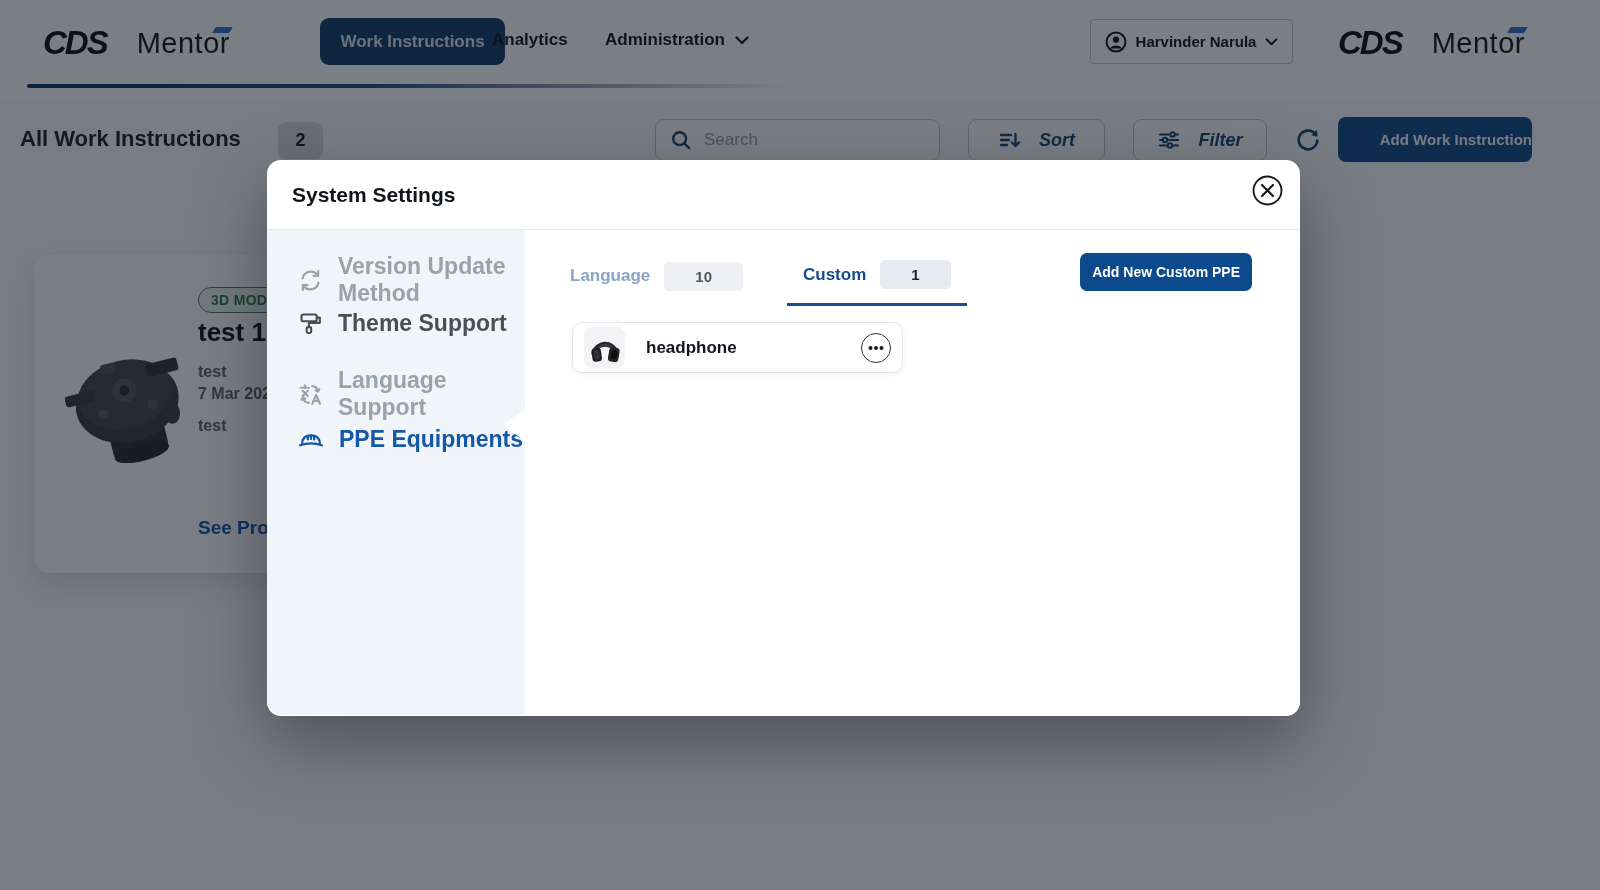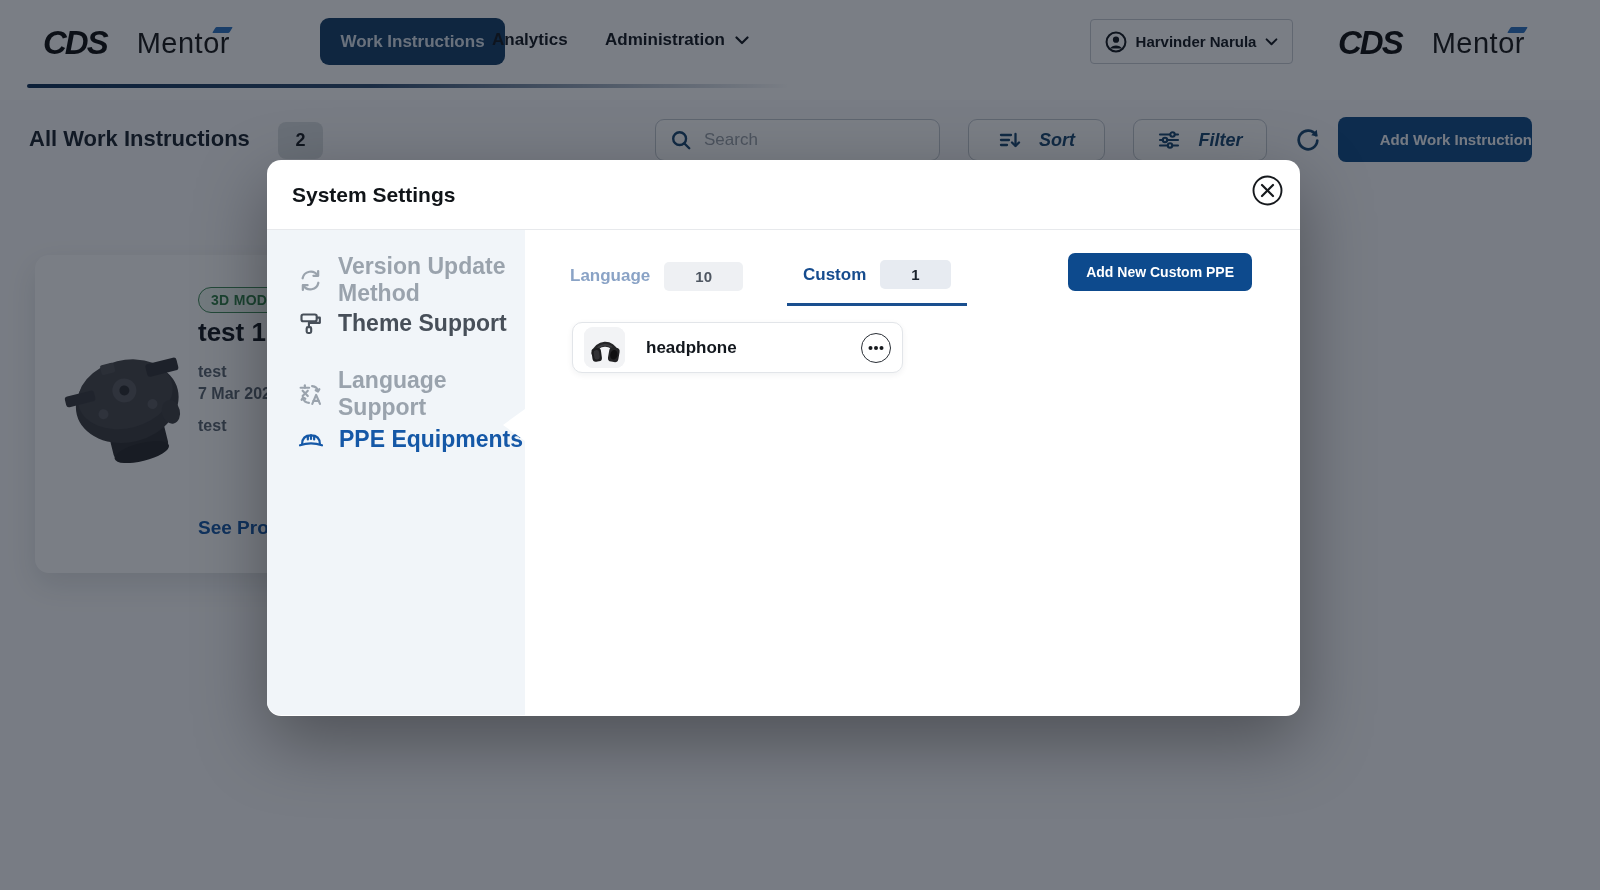--- a/index.html
+++ b/index.html
@@ -19,21 +19,21 @@
   .nav-active { position:absolute; left:279px; top:18px; width:185px; height:47px; background:#123c66; border-radius:9px; display:flex; align-items:center; justify-content:center; color:#d9e2ec; font-size:17px; font-weight:700; cursor:pointer;margin-left:41px; }
   .nav-link { position:absolute; top:30px; font-size:17px; font-weight:700; color:#10151c; cursor:pointer; display:flex; align-items:center; gap:10px; }
   .nav-analytics { left:492px; }
   .nav-admin { left:605px; }
   .nav-underline { position:absolute; left:27px; top:84px; width:763px; height:4px; border-radius:2px; background:linear-gradient(to right,#0c2e55 0%,#2c4a6e 45%,rgba(44,74,110,0) 100%); }
 
   .user-pill { position:absolute; left:1090px; top:19px; width:203px; height:45px; border:1px solid #c7ccd2; border-radius:4px; display:flex; align-items:center; justify-content:center; gap:9px; background:#fff; cursor:pointer; }
   .user-name { font-size:15px; font-weight:700; color:#10151c; }
 
   
-  .h1 { position:absolute; left:29px; top:126px; font-size:22px; font-weight:700; color:#17202b; }
+  .h1 { position:absolute; left:20px; top:126px; font-size:22px; font-weight:700; color:#17202b; }
   .count-badge { position:absolute; left:278px; top:122px; width:45px; height:37px; background:#dadde1; border-radius:8px; display:flex; align-items:center; justify-content:center; font-size:18px; font-weight:700; color:#15191e; }
   .search-box { position:absolute; left:655px; top:119px; width:285px; height:42px; background:#fff; border:1px solid #c2c8cf; border-radius:9px; display:flex; align-items:center; padding:0 14px; gap:12px; }
   .search-box input { border:none; outline:none; background:transparent; font-size:17px; color:#30363d; width:210px; font-family:inherit; }
   .search-box input::placeholder { color:#9aa1a9; }
   .tool-btn { position:absolute; top:119px; height:42px; background:#fff; border:1px solid #c2c8cf; border-radius:9px; display:flex; align-items:center; justify-content:center; gap:17px; cursor:pointer; }
   .tool-btn .lbl { font-size:18px; font-weight:700; font-style:italic; color:#17456f; }
   .btn-sort { left:968px; width:137px; }
   .btn-filter { left:1133px; width:134px; }
   .refresh { position:absolute; left:1295px; top:127px; width:26px; height:26px; cursor:pointer; }
   .add-wi { position:absolute; left:1338px; top:117px; width:194px; height:45px; background:#0e4a85; border-radius:8px; color:#f4f7fa; font-size:15px; font-weight:700; display:flex; align-items:center; justify-content:flex-end; cursor:pointer; }
@@ -64,21 +64,21 @@
   .modal-content { position:relative; flex:1; background:#fff; }
 
   .tabs { position:absolute; left:29px; top:20px; display:flex; gap:28px; }
   .tab { display:flex; align-items:center; gap:14px; padding:10px 16px 14px 16px; cursor:pointer; }
   .tab-standard .t-lbl { font-size:17px; font-weight:600; color:#8aa3c6; }
   .tab-custom { border-bottom:3px solid #1a4f8f; }
   .tab-custom .t-lbl { font-size:17px; font-weight:700; color:#164c8e; }
   .t-count { height:29px; min-width:44px; padding:0 31px; border-radius:5px; display:flex; align-items:center; justify-content:center; font-size:15px; font-weight:600; }
   .tc-standard { background:#eef0f3; color:#4e5661; }
   .tc-custom { background:#e7ebf1; color:#1a222c; font-weight:700; }
-  .add-ppe { position:absolute; right:48px; top:23px; height:38px; padding:0 18px; background:#0d4a8d; border-radius:7px; color:#ffffff; font-size:14px; font-weight:700; display:flex; align-items:center; justify-content:center; cursor:pointer; }
+  .add-ppe { position:absolute; right:48px; top:23px; height:38px; padding:0 12px; background:#0d4a8d; border-radius:7px; color:#ffffff; font-size:14px; font-weight:700; display:flex; align-items:center; justify-content:center; cursor:pointer; }
 
   .ppe-row { position:absolute; left:47px; top:92px; width:331px; height:51px; border:1px solid #e2e5e9; border-radius:10px; background:#fff; box-shadow:0 2px 6px rgba(20,30,45,0.06); display:flex; align-items:center; padding:0 11px; }
   .ppe-thumb { width:41px; height:41px; border-radius:9px; background:#f2f3f5; overflow:hidden; flex-shrink:0; }
   .ppe-name { margin-left:21px; font-size:17px; font-weight:700; color:#12171d; flex:1; }
   .ppe-menu { width:30px; height:30px; border:1.6px solid #2a2f36; border-radius:50%; display:flex; align-items:center; justify-content:center; cursor:pointer; background:#fff; }
 
   svg { display:block; }
 </style>
 </head>
 <body>

